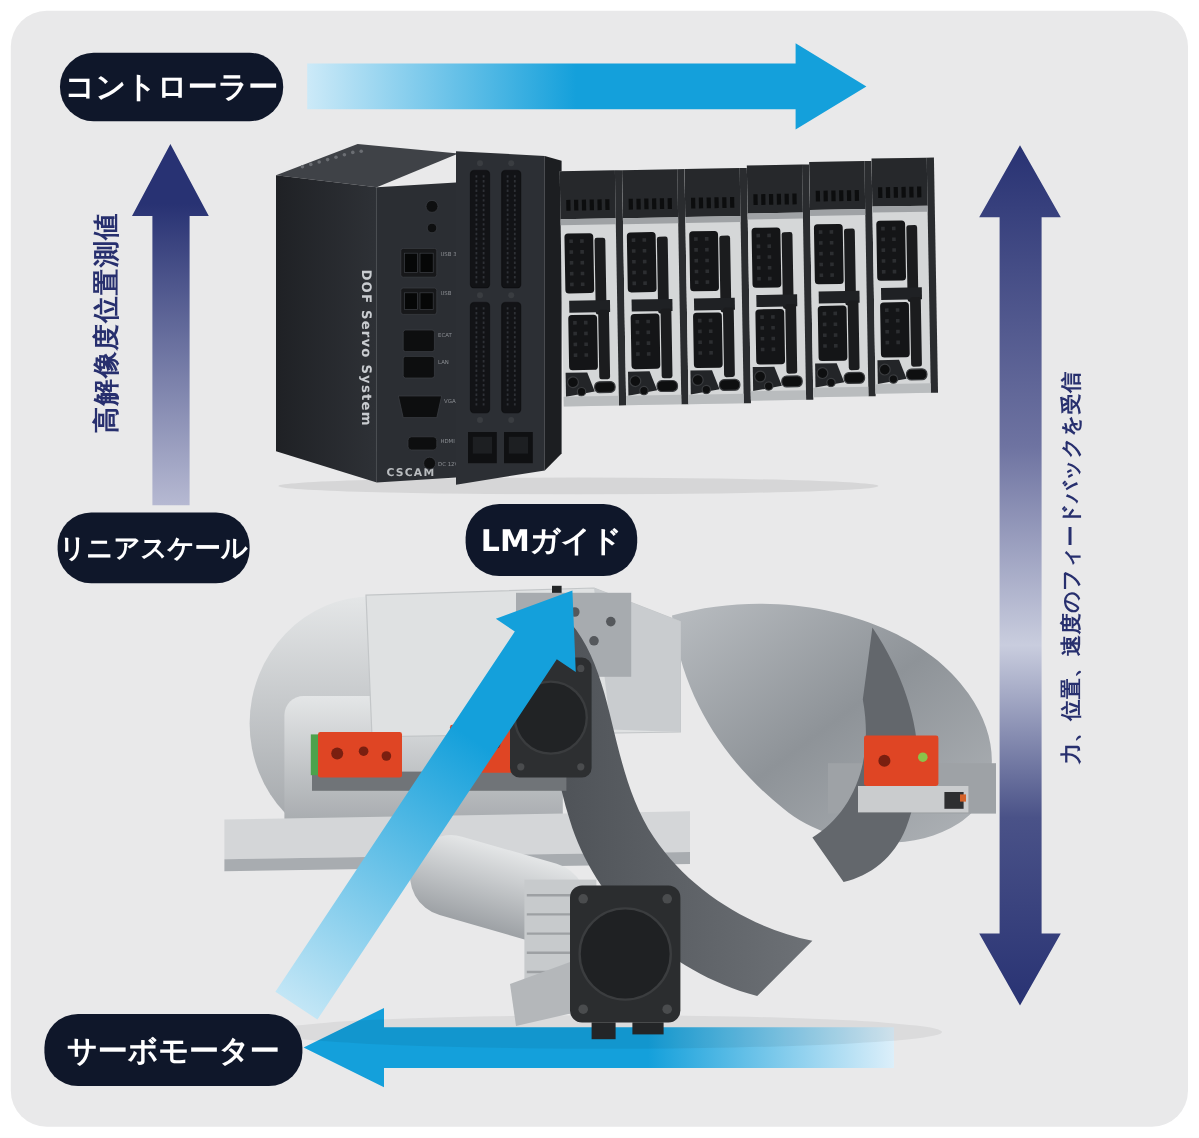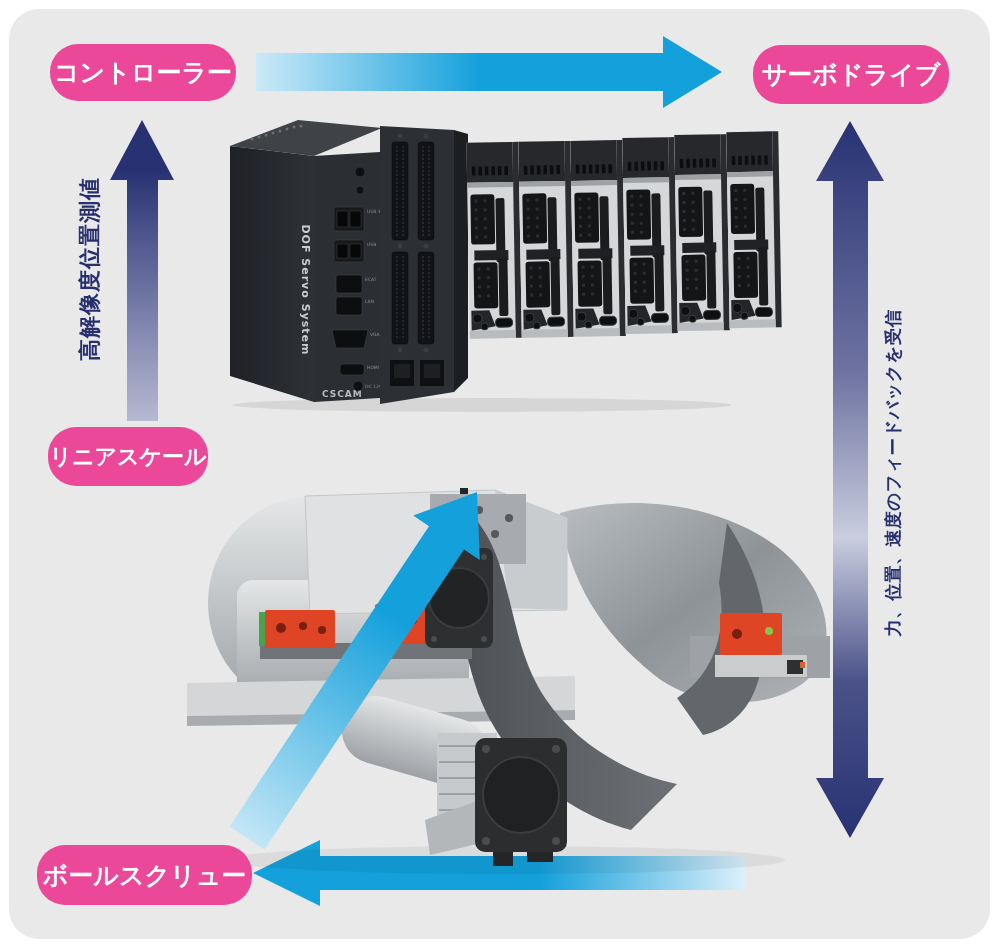--- a/index.html
+++ b/index.html
@@ -1,21 +1,21 @@
 <!DOCTYPE html>
 <html><head>
 <meta charset="utf-8">
 <style>
   html,body{margin:0;padding:0;background:#ffffff;}
   #stage{position:relative;width:999px;height:948px;background:#ffffff;overflow:hidden;
          font-family:"DejaVu Sans","Liberation Sans",sans-serif;}
   .canvas-bg{position:absolute;left:9px;top:9px;width:981px;height:930px;
              background:#e9e9ea;border-radius:30px;}
   .layer{position:absolute;left:0;top:0;}
-  .node-box{position:absolute;background:#ec4899;border-radius:28px;
+  .node-box{position:absolute;background:#0f172a;border-radius:28px;
             display:flex;align-items:center;justify-content:center;
             color:#ffffff;font-weight:bold;white-space:nowrap;}
   .vtext{position:absolute;color:#272f6e;font-weight:bold;text-align:center;
          transform:rotate(-90deg);white-space:nowrap;}
   svg{display:block;}
 </style>
 </head>
 <body>
 
 <div id="stage">
@@ -308,26 +308,26 @@
     </defs>
     <polygon points="256,53 663,53 663,36 722,72 663,108 663,91 256,91" fill="url(#gradTop)"></polygon>
     <polygon points="142,120 174,180 158,180 158,421 127,421 127,180 110,180" fill="url(#gradLeftUp)"></polygon>
     <polygon points="850,121 884,181 868,181 868,778 884,778 850,838 816,778 833,778 833,181 816,181" fill="url(#gradRight)"></polygon>
     <polygon points="477,492 479.8,560 464,549.4 264.5,849.6 229.5,826.4 429,526.2 413.2,515.6" fill="url(#gradDiag)"></polygon>
   </svg>
 
   <div class="node-box" style="left:50px;top:44px;width:186px;height:57px;font-size:25px">
     <span>コントローラー</span>
   </div>
-  <div class="node-box" style="left:753px;top:45px;width:196px;height:59px;font-size:25px">
-    <span>サーボドライブ</span>
-  </div>
   <div class="node-box" style="left:48px;top:427px;width:160px;height:59px;font-size:22px">
     <span>リニアスケール</span>
   </div>
+  <div class="node-box" style="left:388px;top:420px;width:143px;height:60px;font-size:25px">
+    <span>LMガイド</span>
+  </div>
   <div class="node-box" style="left:37px;top:845px;width:215px;height:60px;font-size:25px">
-    <span>ボールスクリュー</span>
+    <span>サーボモーター</span>
   </div>
 
   <div class="vtext" style="left:-10px;top:254px;width:200px;height:30px;font-size:22px;letter-spacing:1px;line-height:30px">高解像度位置測値</div>
   <div class="vtext" style="left:723px;top:458px;width:340px;height:30px;font-size:17.5px;letter-spacing:0.5px;line-height:30px">力、位置、速度のフィードバックを受信</div>
 
 </div>
 
 </body></html>

